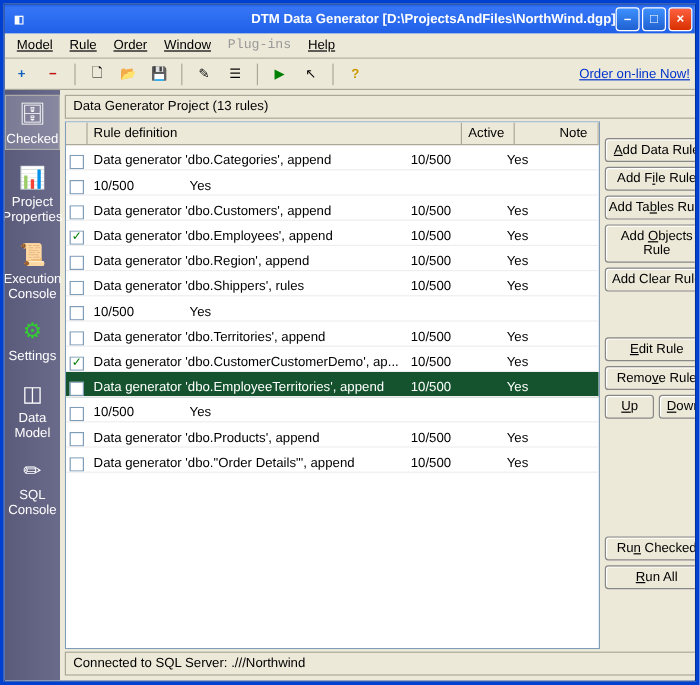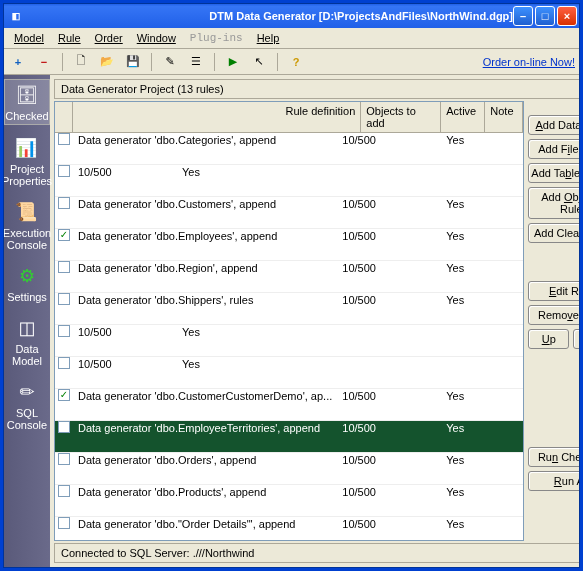--- a/index.html
+++ b/index.html
@@ -25,32 +25,32 @@
 .side-item { width: 46px; display: flex; flex-direction: column; align-items: center; color: white; font-size: 10px; text-align: center; padding: 2px; cursor: pointer; }
 .side-item.selected { background: rgba(255,255,255,0.2); border: 1px solid #aaa; }
 .side-icon { width: 30px; height: 26px; display: flex; align-items: center; justify-content: center; margin-bottom: 2px; font-size: 18px; }
 .main { flex: 1; display: flex; flex-direction: column; padding: 2px; }
 .panel-title { padding: 3px 6px; border: 1px solid #aca899; background: #ece9d8; margin: 2px; }
 .content-row { flex: 1; display: flex; gap: 2px; margin: 0 2px; overflow: hidden; }
 .grid { flex: 1; background: white; border: 1px solid #7f9db9; display: flex; flex-direction: column; overflow: hidden; }
 .grid-header { display: flex; background: #ece9d8; border-bottom: 1px solid #aca899; }
 .gh { padding: 3px 5px; border-right: 1px solid #aca899; font-weight: normal; }
 .gh.c0 { width: 18px; }
-.gh.c1 { flex: 1; text-align: right; }
+.gh.c1 { flex: 1; }
 .gh.c2 { width: 80px; }
 .gh.c3 { width: 44px; }
-.gh.c4 { width: 38px; }
+.gh.c4 { width: 38px; margin-left: 32px; }
 .grid-body { flex: 1; overflow: auto; }
-.grid-row { display: flex; height: 32px; align-items: flex-start; border-bottom: 1px solid #eee; }
+.grid-row { display: flex; height: 21px; align-items: flex-end; border-bottom: 1px solid #eee; }
 .grid-row.selected { background: #14532d; color: white; }
 .gc { padding: 1px 5px; overflow: hidden; white-space: nowrap; text-overflow: ellipsis; }
 .gc.c0 { width: 18px; display: flex; align-items: center; justify-content: center; padding: 0; }
 .gc.c1 { flex: 1; }
 .gc.c2 { width: 80px; }
-.gc.c3 { width: 44px; margin-left: 24px; }
+.gc.c3 { width: 44px; }
 .gc.c4 { width: 38px; }
 .chk { width: 12px; height: 12px; border: 1px solid #7f9db9; background: white; display: inline-flex; align-items: center; justify-content: center; font-size: 10px; color: green; line-height: 1; }
 .btn-panel { width: 90px; display: flex; flex-direction: column; gap: 4px; padding: 14px 2px 2px 2px; }
 .btn { background: #ece9d8; border: 1px solid #888; border-radius: 3px; padding: 3px 2px; text-align: center; cursor: pointer; font-size: 11px; box-shadow: inset 1px 1px 0 #fff; }
 .btn .u { text-decoration: underline; }
 .btn-gap { height: 30px; }
 .btn-gap-lg { height: 90px; }
 .btn-pair { display: flex; gap: 4px; }
 .btn-pair .btn { flex: 1; }
 .statusbar { border-top: 1px solid #aca899; padding: 3px 6px; background: #ece9d8; margin: 2px; border: 1px solid #aca899; }
@@ -124,21 +124,20 @@
       </div>
     </div>
 
     <div class="main">
       <div class="panel-title">Data Generator Project (13 rules)</div>
       <div class="content-row">
         <div class="grid">
           <div class="grid-header">
             <div class="gh c0"></div>
             <div class="gh c1">Rule definition</div>
-            <div class="gh c2">Objects to add</div>
             <div class="gh c3">Active</div>
             <div class="gh c4">Note</div>
           </div>
           <div class="grid-body" id="grid-body">
               <div class="grid-row">
                 <div class="gc c0">
                   <span class="chk"></span>
                 </div>
                 <div class="gc c1">Data generator 'dbo.Categories', append</div>
                 <div class="gc c2">10/500</div>
@@ -194,20 +193,21 @@
                   <span class="chk"></span>
                 </div>
                 <div class="gc c2">10/500</div>
                 <div class="gc c3">Yes</div>
                 <div class="gc c4"></div>
               </div>
               <div class="grid-row">
                 <div class="gc c0">
                   <span class="chk"></span>
                 </div>
+                <div class="gc c1">Data generator 'dbo.Territories', append</div>
                 <div class="gc c2">10/500</div>
                 <div class="gc c3">Yes</div>
                 <div class="gc c4"></div>
               </div>
               <div class="grid-row">
                 <div class="gc c0">
                   <span class="chk">✓</span>
                 </div>
                 <div class="gc c1">Data generator 'dbo.CustomerCustomerDemo', ap...</div>
                 <div class="gc c2">10/500</div>
@@ -220,21 +220,20 @@
                 </div>
                 <div class="gc c1">Data generator 'dbo.EmployeeTerritories', append</div>
                 <div class="gc c2">10/500</div>
                 <div class="gc c3">Yes</div>
                 <div class="gc c4"></div>
               </div>
               <div class="grid-row">
                 <div class="gc c0">
                   <span class="chk"></span>
                 </div>
-                <div class="gc c1">Data generator 'dbo.Orders', append</div>
                 <div class="gc c2">10/500</div>
                 <div class="gc c3">Yes</div>
                 <div class="gc c4"></div>
               </div>
               <div class="grid-row">
                 <div class="gc c0">
                   <span class="chk"></span>
                 </div>
                 <div class="gc c1">Data generator 'dbo.Products', append</div>
                 <div class="gc c2">10/500</div>

